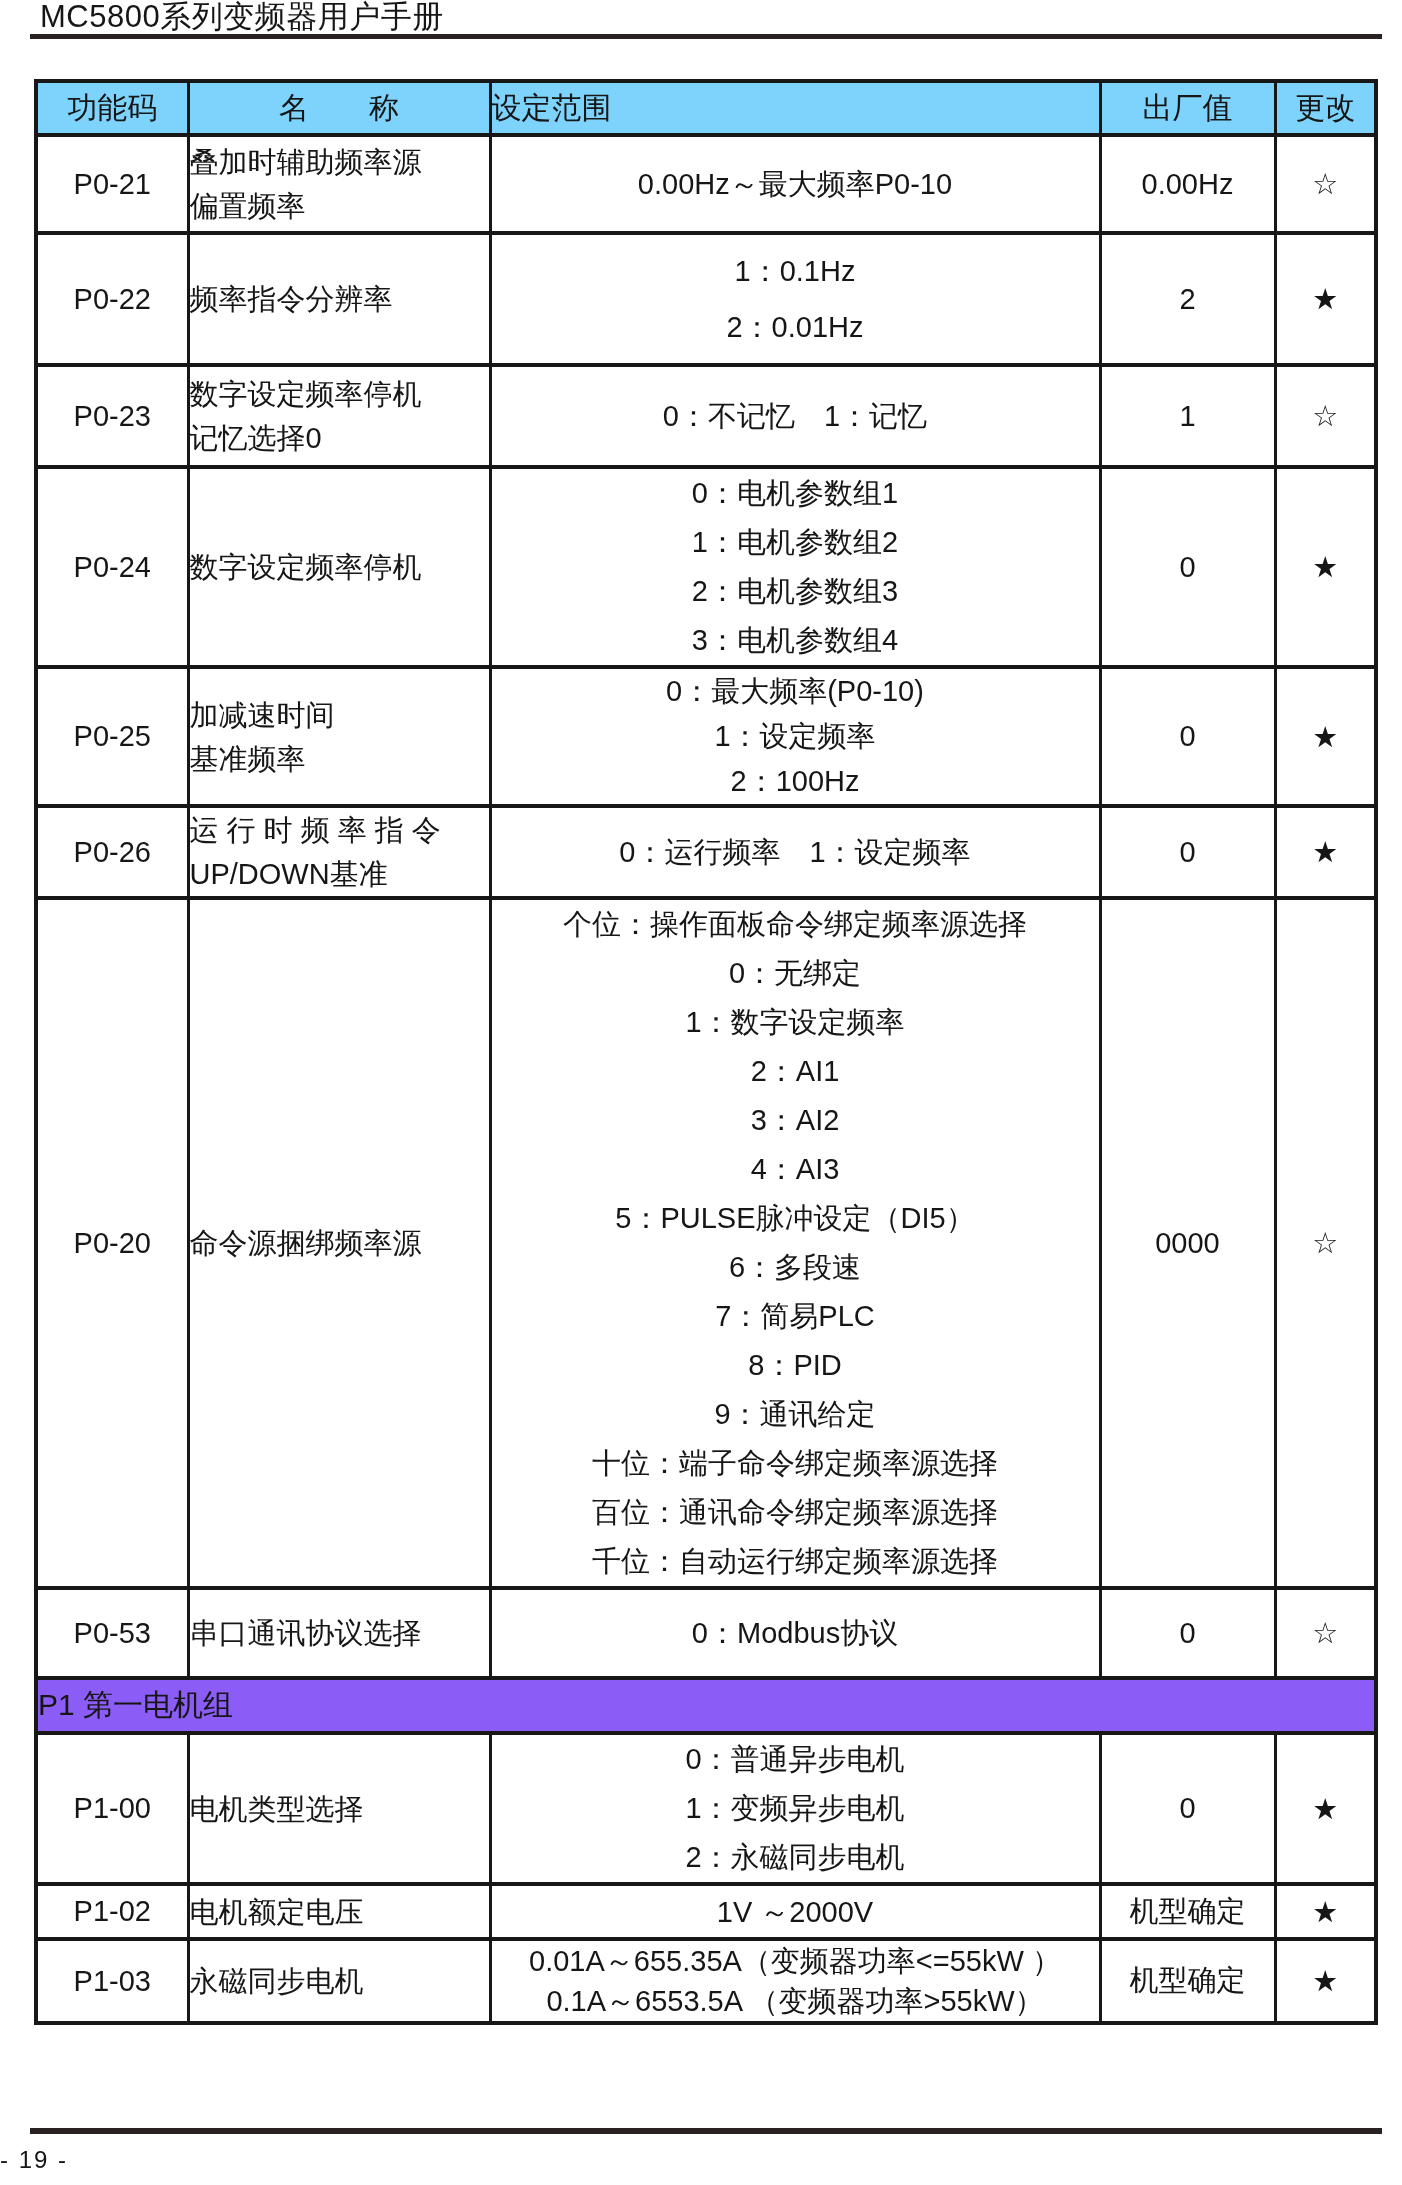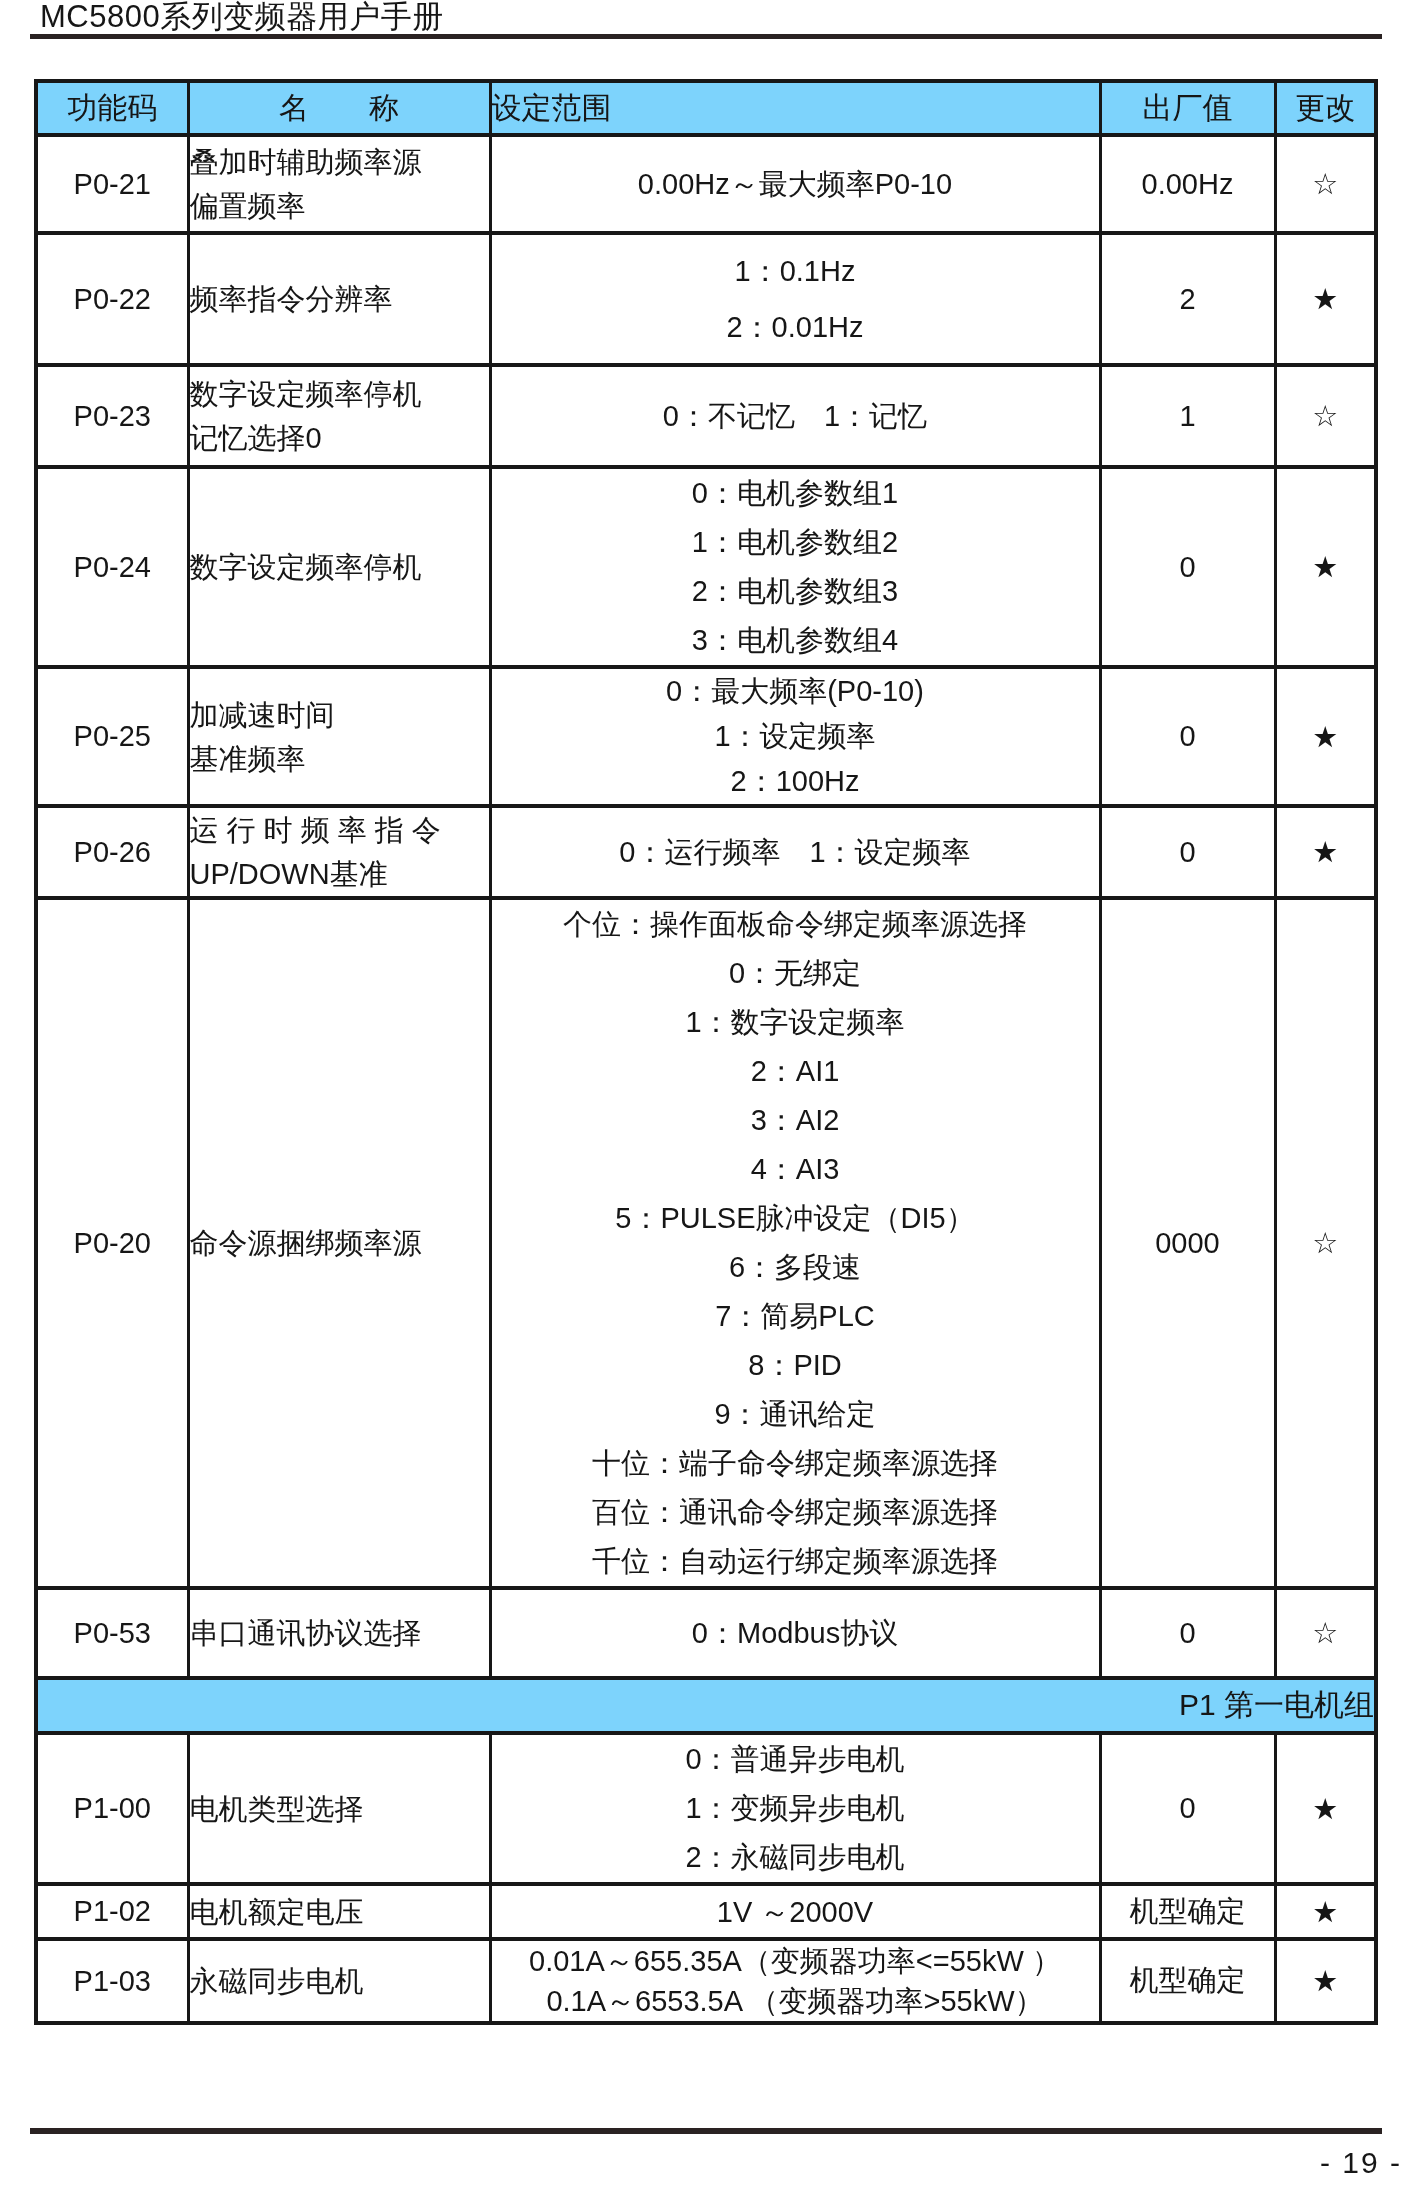--- a/index.html
+++ b/index.html
@@ -54,25 +54,25 @@
     white-space:pre-line;
   }
   .lh40{line-height:40px;}
   .lh44{line-height:44px;}
   .lh45{line-height:45px;}
   .lh49{line-height:49px;}
   .lh56{line-height:56px;}
   .c-def{text-align:center;font-size:29px;}
   .c-chg{text-align:center;font-size:33px;}
   .section-row td{
-    background:#7dd3fc;text-align:right;font-size:30px;
+    background:#8b5cf6;text-align:left;font-size:30px;
   }
   .page-number{
     position:absolute;left:0;top:2146px;width:100%;
-    text-align:right;font-size:30px;letter-spacing:2px;
+    text-align:left;font-size:24px;letter-spacing:2px;
   }
 </style>
 </head>
 <body>
 
 <div class="doc-title">MC5800系列变频器用户手册</div>
 <div class="h-rule title-rule"></div>
 
 <table class="param-table">
   <colgroup>

